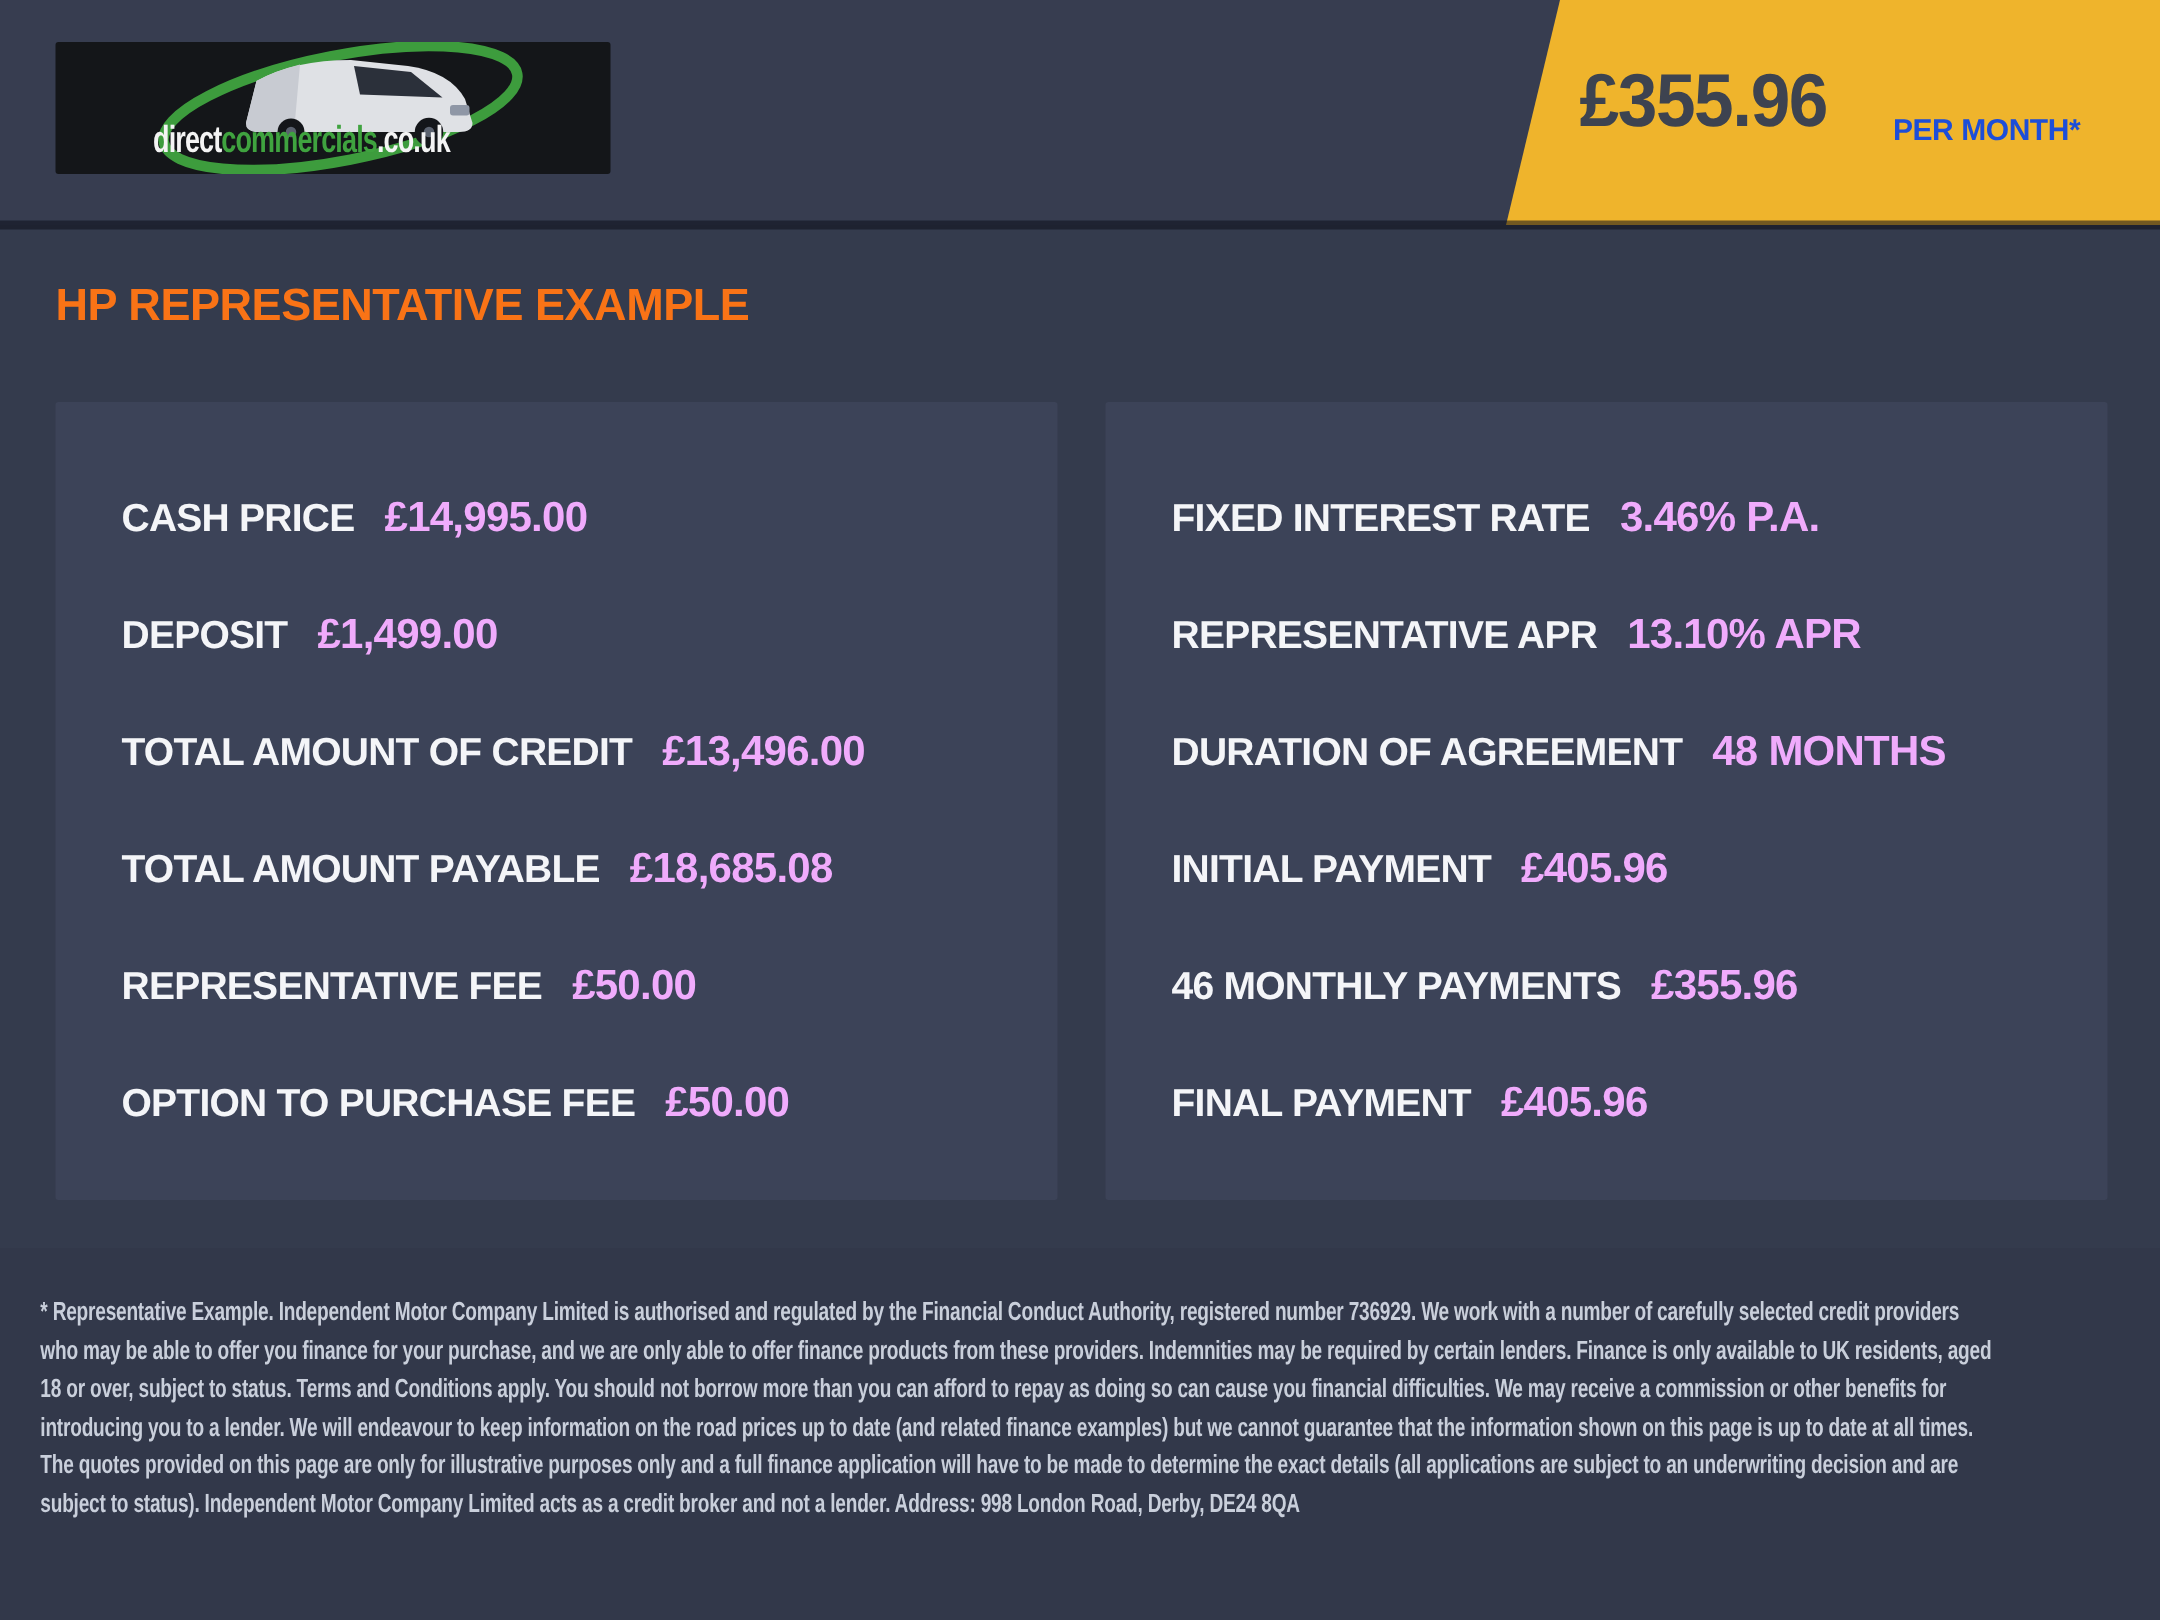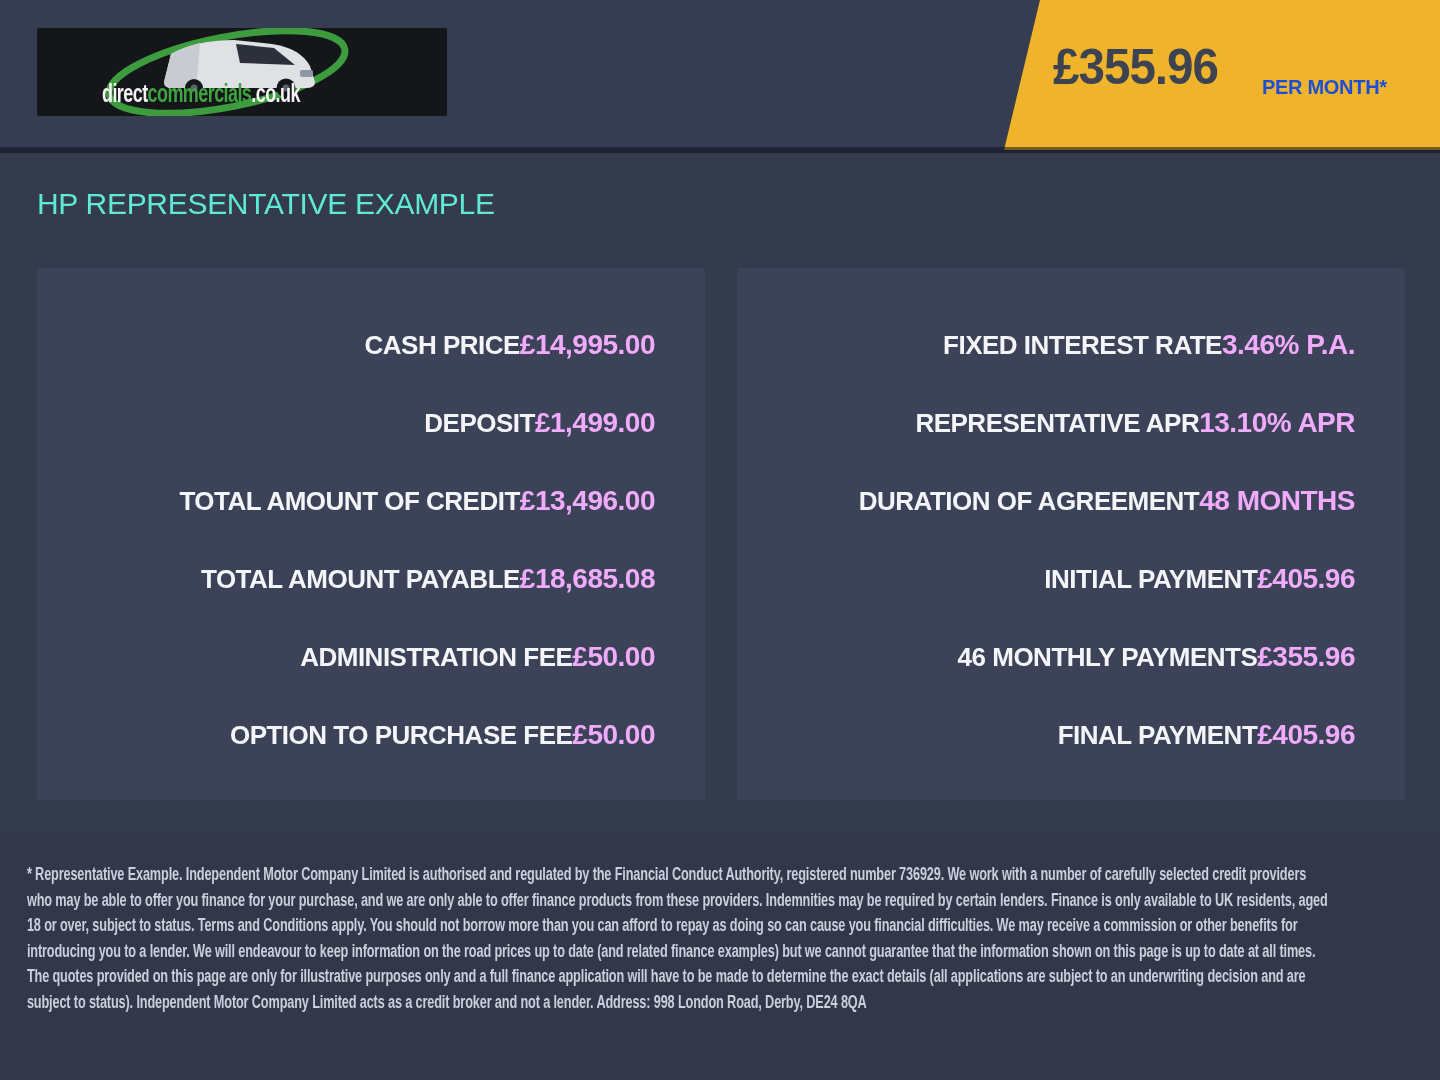--- a/index.html
+++ b/index.html
@@ -6,47 +6,47 @@
   .page{
     position:relative;width:1440px;height:1080px;overflow:hidden;
     background:#343B4D;font-family:"Liberation Sans",sans-serif;
     -webkit-font-smoothing:antialiased;
   }
   
   .top-band{position:absolute;top:0;left:0;width:1440px;height:150px;background:#373D50;}
   .band-separator{position:absolute;top:147px;left:0;width:1440px;height:6px;
     background:rgba(12,15,26,0.55);z-index:5;}
   
-  .logo-box{position:absolute;left:37px;top:28px;width:410px;height:88px;
+  .logo-box{position:absolute;left:37px;top:28px;width:370px;height:88px;
     background:#141619;border-radius:2px;z-index:3;}
   .logo-inner{position:absolute;left:55px;top:0;width:300px;height:88px;}
   .logo-inner svg{position:absolute;left:0;top:0;}
   .logo-text{position:absolute;left:10px;bottom:8px;display:flex;white-space:nowrap;
     font-size:25px;font-weight:bold;letter-spacing:-0.8px;
     transform:scaleX(0.72);transform-origin:left bottom;}
   .logo-text .white{color:#F4F4F4;}
   .logo-text .green{color:#3FA33F;}
   
   .price-banner{position:absolute;top:0;left:0;width:1440px;height:150px;
     background:#EFB42C;z-index:2;
     clip-path:polygon(1040px 0,1440px 0,1440px 150px,1004px 150px);}
   .price-amount{position:absolute;left:1053px;top:38px;
     font-size:50px;font-weight:bold;color:#3D4350;letter-spacing:-1px;
     transform:scaleX(0.95);transform-origin:left top;white-space:nowrap;}
   .price-period{position:absolute;left:1262px;top:76px;
     font-size:20px;font-weight:bold;color:#1d4ed8;letter-spacing:-0.3px;white-space:nowrap;}
   
   .main-band{position:absolute;top:153px;left:0;width:1440px;height:679px;background:#343B4D;}
   .page-title{position:absolute;left:37px;top:34px;margin:0;
-    font-size:30px;font-weight:normal;color:#5eead4;letter-spacing:-0.3px;white-space:nowrap;}
+    font-size:30px;font-weight:bold;color:#f97316;letter-spacing:-0.3px;white-space:nowrap;}
   .panel{position:absolute;top:115px;width:668px;height:532px;background:#3C4358;border-radius:2px;}
   .panel.left{left:37px;}
   .panel.right{left:737px;}
   .rows{padding:38px 50px 0 44px;}
-  .row{height:78px;display:flex;justify-content:flex-end;align-items:center;}
+  .row{height:78px;display:flex;justify-content:flex-start;align-items:center;gap:20px;}
   .lbl{font-size:26px;font-weight:bold;color:#F4F5F8;letter-spacing:-0.5px;white-space:nowrap;}
   .val{font-size:28px;font-weight:bold;color:#f0abfc;letter-spacing:-0.5px;white-space:nowrap;}
   
   .disclaimer-band{position:absolute;top:832px;left:0;width:1440px;height:248px;background:#32384A;}
   .disclaimer-band p{margin:0;padding:30px 0 0 37px;width:1795px;
     font-size:17.5px;font-weight:bold;line-height:25.5px;color:#C9CFDB;
     letter-spacing:-0.2px;transform:scaleX(0.727);transform-origin:left top;}
 </style>
 </head>
 <body>
@@ -104,21 +104,21 @@
         </div>
         <div class="row">
           <span class="lbl">TOTAL AMOUNT OF CREDIT</span>
           <span class="val">£13,496.00</span>
         </div>
         <div class="row">
           <span class="lbl">TOTAL AMOUNT PAYABLE</span>
           <span class="val">£18,685.08</span>
         </div>
         <div class="row">
-          <span class="lbl">ADMINISTRATION FEE</span>
+          <span class="lbl">REPRESENTATIVE FEE</span>
           <span class="val">£50.00</span>
         </div>
         <div class="row">
           <span class="lbl">OPTION TO PURCHASE FEE</span>
           <span class="val">£50.00</span>
         </div>
       </div>
     </section>
 
     <section class="panel right">

